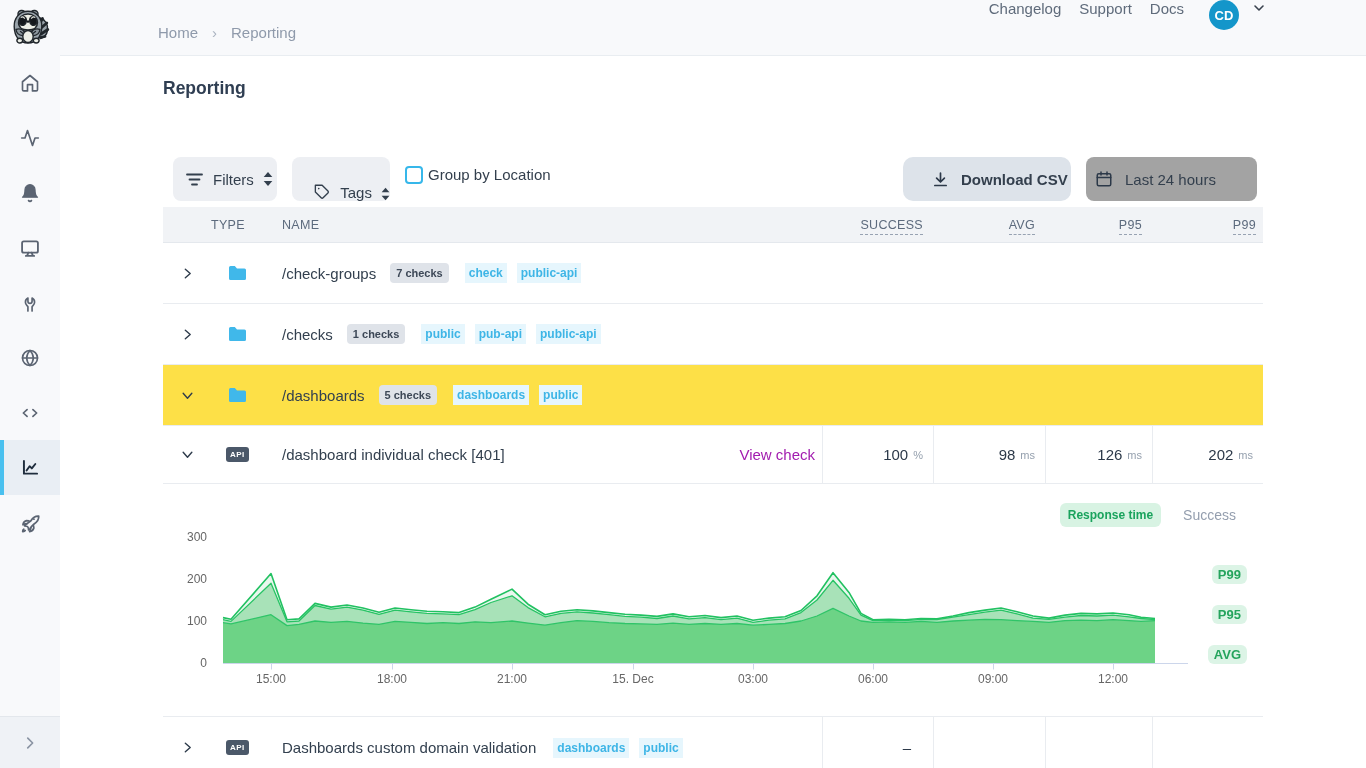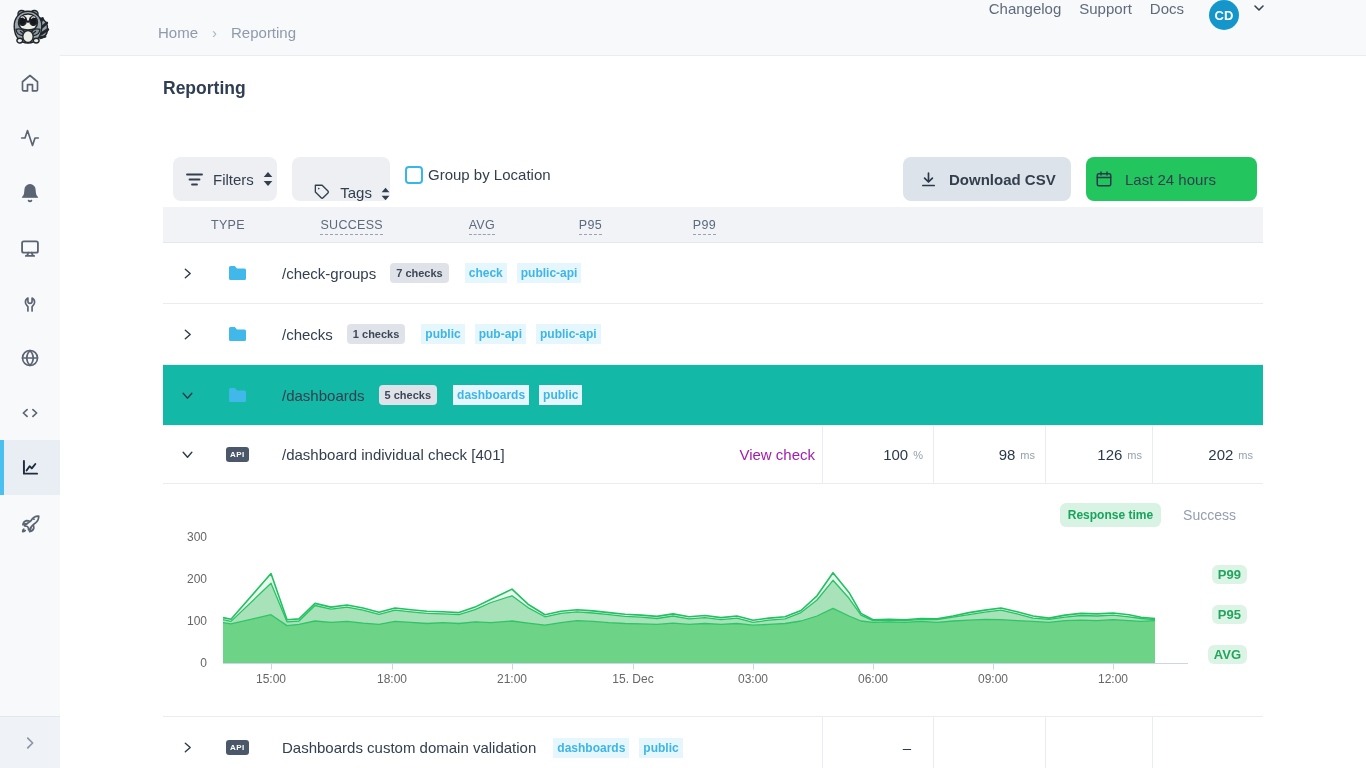--- a/index.html
+++ b/index.html
@@ -24,36 +24,36 @@
 
 .main { position:absolute; left:60px; top:56px; width:1306px; height:712px; background:#fff; }
 h1 { font-size:17.5px; font-weight:bold; color:#2f3e52; position:absolute; left:103px; top:22px; }
 .sub { position:absolute; left:103px; top:46px; font-size:15px; color:#4d5a6e; }
 
 .toolbar { position:absolute; left:103px; top:101px; width:1100px; height:36px; }
 .btn { position:absolute; height:44px; border-radius:8px; background:#edeff3; display:flex; align-items:center; font-size:15px; color:#333f4d; }
 .btn b { font-weight:bold; }
 #b-filters { left:10px; width:104px; padding-left:13px; }
 #b-tags { left:129px; width:98px; padding-left:22px;align-items:flex-end; }
-#b-dl { left:740px; width:168px; background:#dde3ea; padding-left:17px; }
-#b-range { left:923px; width:171px; background:#22c55e; padding-left:9px; }
+#b-dl { left:740px; width:168px; background:#dde3ea; padding-left:29px;border-radius:10px; }
+#b-range { left:923px; width:171px; background:#a3a3a3; padding-left:9px; }
 .chk { position:absolute; left:242px; top:9px; width:18px; height:18px; border:2px solid #36b7ea; border-radius:4px; background:#fff; }
 .chklab { position:absolute; left:265px; top:9px; font-size:15px; color:#333f4d; }
 
 .tbl { position:absolute; left:103px; top:151px; width:1100px; }
 .thead { height:36px; background:#f1f3f6; display:flex; align-items:center; font-size:12.5px; color:#5c6a7d; letter-spacing:.3px; border-bottom:1px solid #e4e8ed; }
 .th { font-weight:normal; }
 .th.dash span { border-bottom:1px dashed #97a2b2; padding-bottom:2px; }
 .c-name { width:659px; }
 .c-succ { width:111px; text-align:right; padding-right:10px; }
 .c-avg { width:112px; text-align:right; padding-right:10px; }
 .c-p95 { width:107px; text-align:right; padding-right:10px; }
 .c-p99 { width:111px; text-align:right; padding-right:7px; }
 .row { display:flex; align-items:center; border-bottom:1px solid #e9ecf0; background:#fff; }
-.row.gray { background:#14b8a6; }
+.row.gray { background:#fde047; }
 .frow { height:61px; }
 .arow { height:58px; }
 .chev { width:48px; display:flex; justify-content:center; color:#2f3c4c; }
 .ficon { width:71px; display:flex; padding-left:17px; }
 .rname { font-size:15px; color:#33404f; }
 .badge-cnt { margin-left:14px; background:#dfe3e9; color:#3d4857; font-size:11px; font-weight:bold; padding:4px 6px; border-radius:4px; }
 .tag { margin-left:10px; background:#e6f6fd; color:#3eb5e6; font-size:12px; font-weight:bold; padding:3px 4px; border-radius:0; }
 .typeslot { width:71px; padding-left:15px; display:flex; }
 .api { background:#4b5869; color:#fff; font-size:8px; font-weight:bold; padding:3px 4px; border-radius:3px; letter-spacing:.4px; }
 .namecell { display:flex; align-items:center; flex:0 0 659px; height:100%; }
@@ -221,20 +221,21 @@
           <line x1="16" y1="2.5" x2="16" y2="6.5"></line>
         </svg>
         <span style="margin-left:12px">Last 24 hours</span>
       </div>
   </div>
 
   <div class="tbl">
     <div class="thead">
       <div style="width:48px"></div>
       <div class="th" style="width:71px">TYPE</div>
+      <div class="th c-name" style="width:540px">NAME</div>
       <div class="th c-succ dash"><span>SUCCESS</span></div>
       <div class="th c-avg dash"><span>AVG</span></div>
       <div class="th c-p95 dash"><span>P95</span></div>
       <div class="th c-p99 dash"><span>P99</span></div>
     </div>
 
     <div class="row frow">
       <div class="chev">
           <svg width="13" height="13" viewBox="0 0 24 24" fill="none" stroke="#2f3c4c" stroke-width="2.6" stroke-linecap="round" stroke-linejoin="round">
             <polyline points="8 4 17 12 8 20"></polyline>

